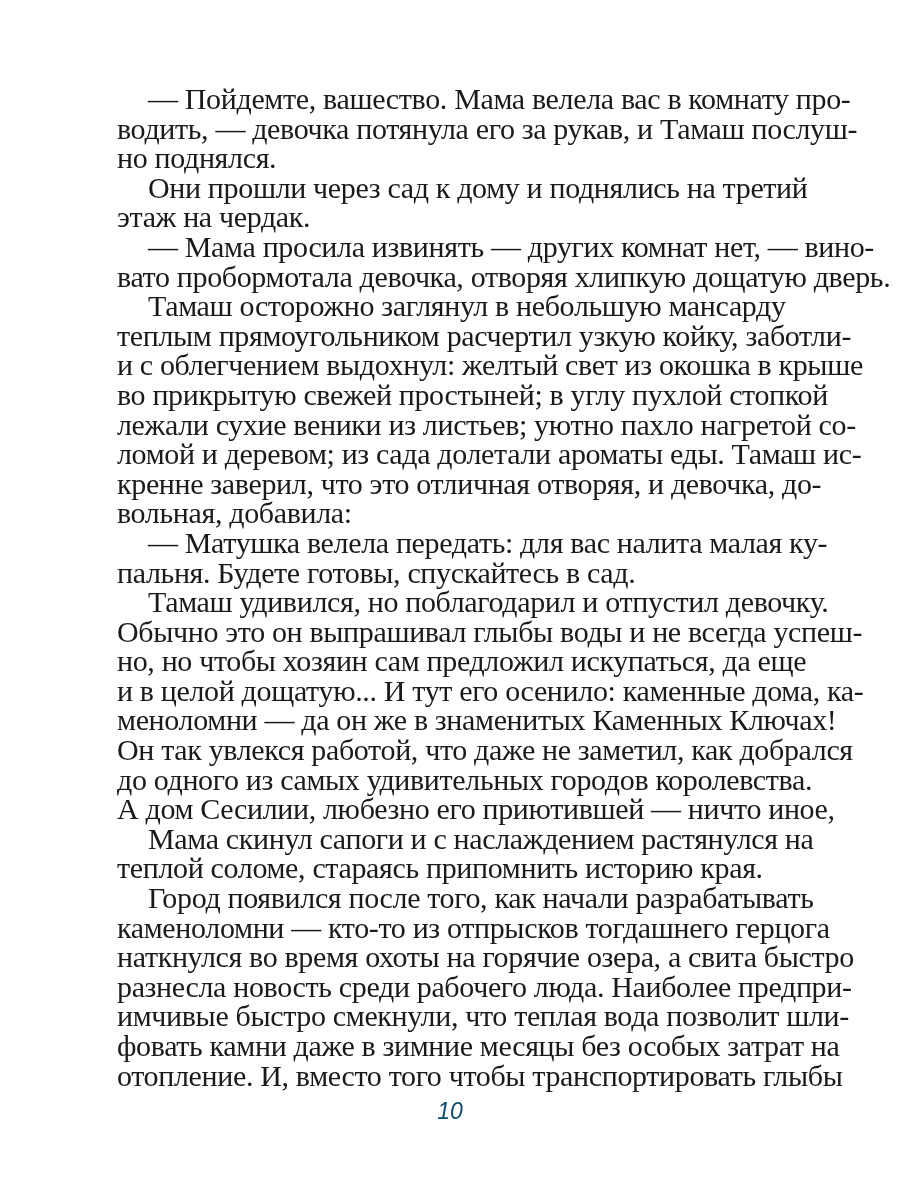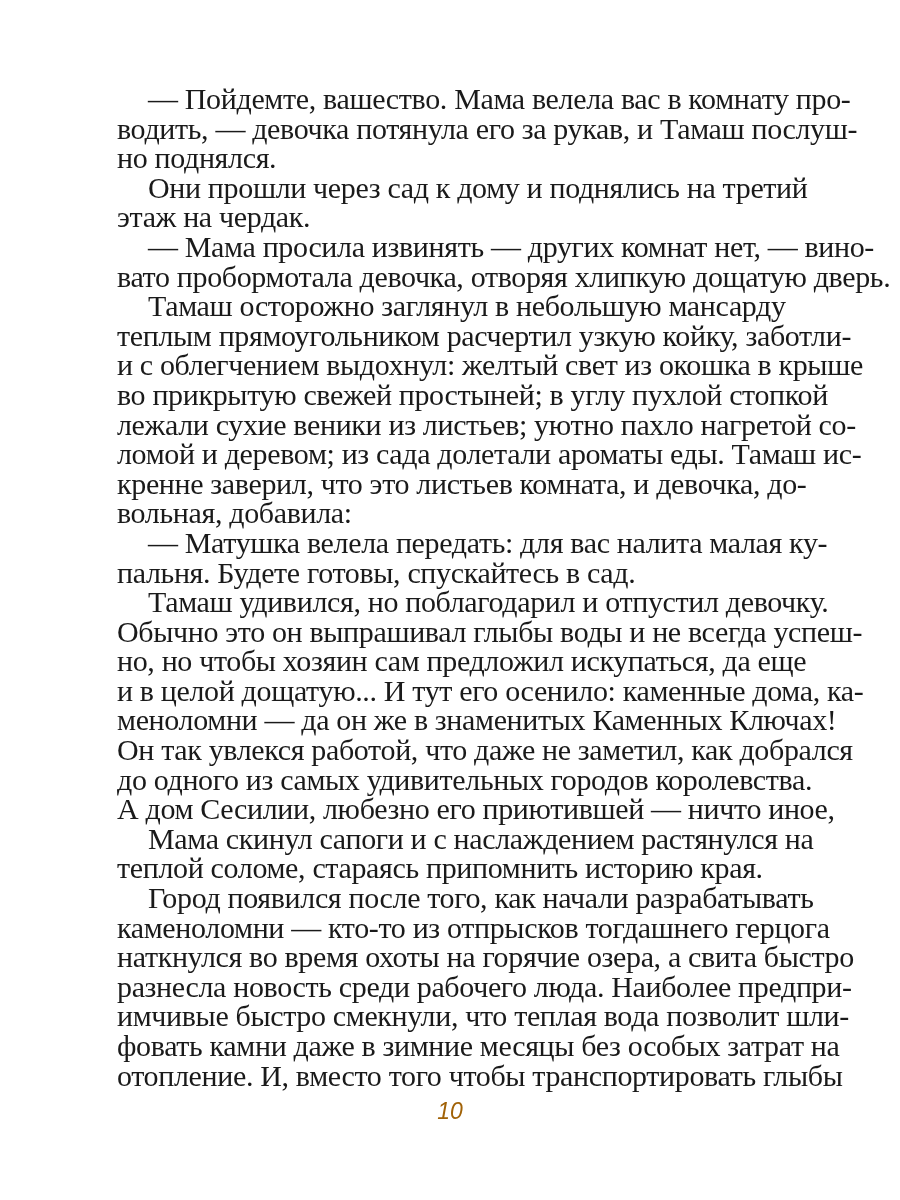--- a/index.html
+++ b/index.html
@@ -39,41 +39,41 @@
     }
     .page-number {
       position: absolute;
       top: 1098px;
       left: 0;
       width: 900px;
       text-align: center;
       font-family: "Liberation Sans", "DejaVu Sans", sans-serif;
       font-style: italic;
       font-size: 23px;
-      color: #a16207;
+      color: #0c4a6e;
     }
   </style>
 </head>
 <body>
 
 <div class="page" id="page-body">
     <span class="line indent">— Пойдемте, вашество. Мама велела вас в комнату про-</span>
     <span class="line">водить, — девочка потянула его за рукав, и Тамаш послуш-</span>
     <span class="line last">но поднялся.</span>
     <span class="line indent">Они прошли через сад к дому и поднялись на третий</span>
     <span class="line last">этаж на чердак.</span>
     <span class="line indent">— Мама просила извинять — других комнат нет, — вино-</span>
     <span class="line last">вато пробормотала девочка, отворяя хлипкую дощатую дверь.</span>
     <span class="line indent">Тамаш осторожно заглянул в небольшую мансарду</span>
     <span class="line">теплым прямоугольником расчертил узкую койку, заботли-</span>
     <span class="line">и с облегчением выдохнул: желтый свет из окошка в крыше</span>
     <span class="line">во прикрытую свежей простыней; в углу пухлой стопкой</span>
     <span class="line">лежали сухие веники из листьев; уютно пахло нагретой со-</span>
     <span class="line">ломой и деревом; из сада долетали ароматы еды. Тамаш ис-</span>
-    <span class="line">кренне заверил, что это листьев комната, и девочка, до-</span>
+    <span class="line">кренне заверил, что это отличная отворяя, и девочка, до-</span>
     <span class="line last">вольная, добавила:</span>
     <span class="line indent">— Матушка велела передать: для вас налита малая ку-</span>
     <span class="line last">пальня. Будете готовы, спускайтесь в сад.</span>
     <span class="line indent">Тамаш удивился, но поблагодарил и отпустил девочку.</span>
     <span class="line">Обычно это он выпрашивал глыбы воды и не всегда успеш-</span>
     <span class="line">но, но чтобы хозяин сам предложил искупаться, да еще</span>
     <span class="line">и в целой дощатую... И тут его осенило: каменные дома, ка-</span>
     <span class="line">меноломни — да он же в знаменитых Каменных Ключах!</span>
     <span class="line">Он так увлекся работой, что даже не заметил, как добрался</span>
     <span class="line">до одного из самых удивительных городов королевства.</span>

